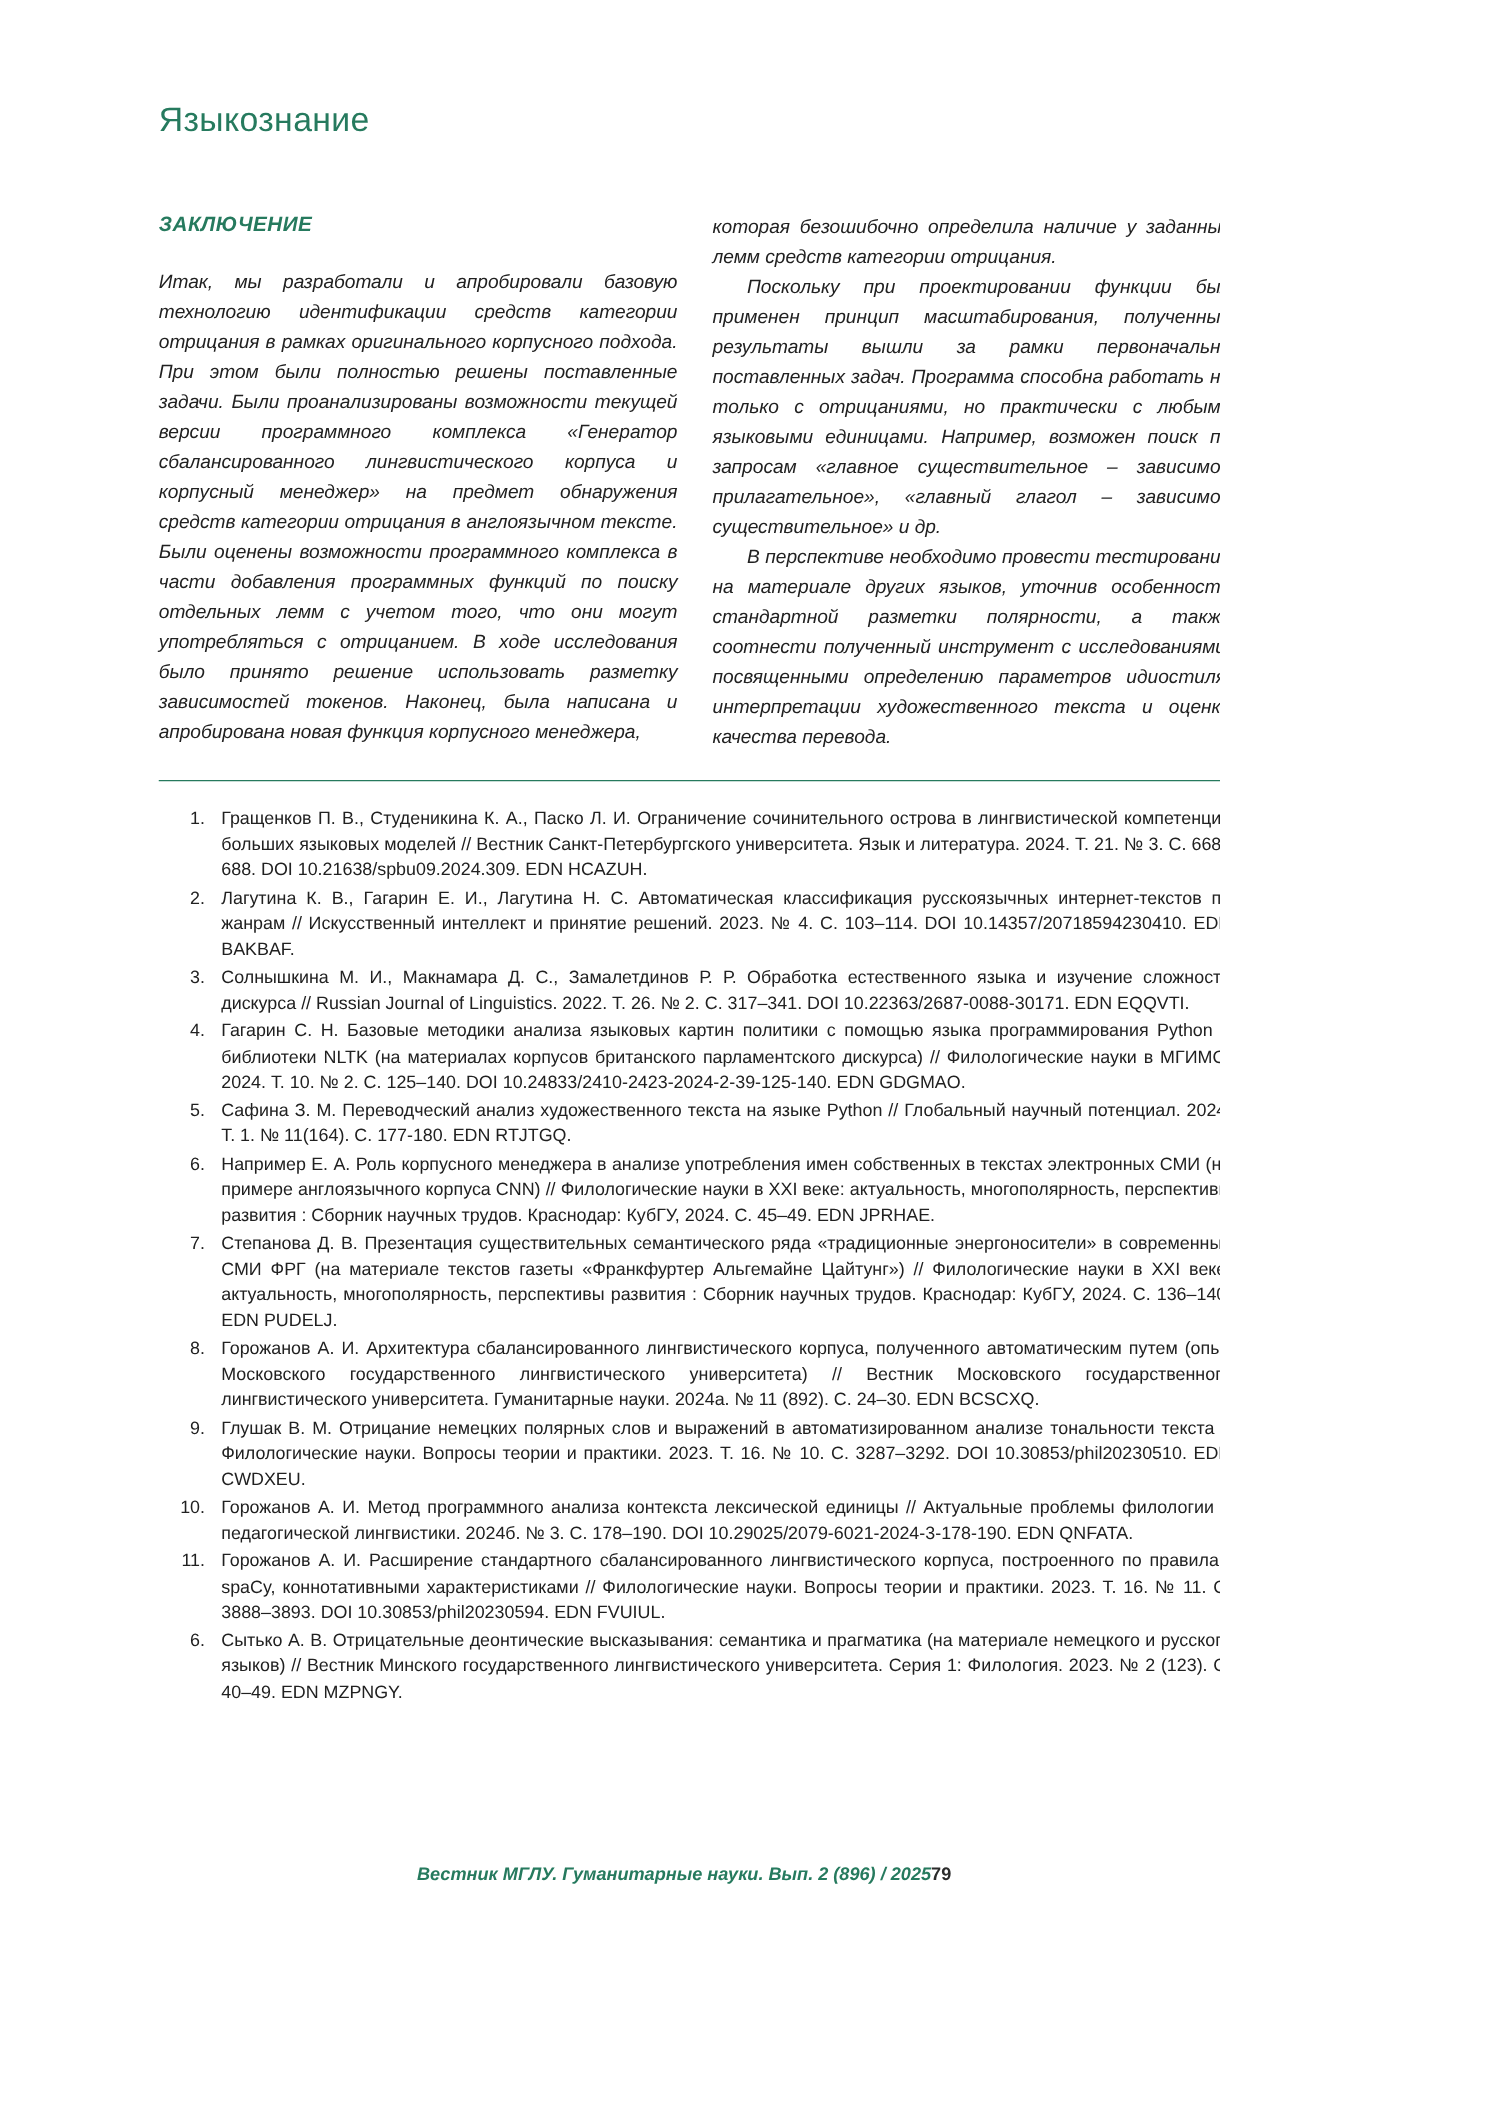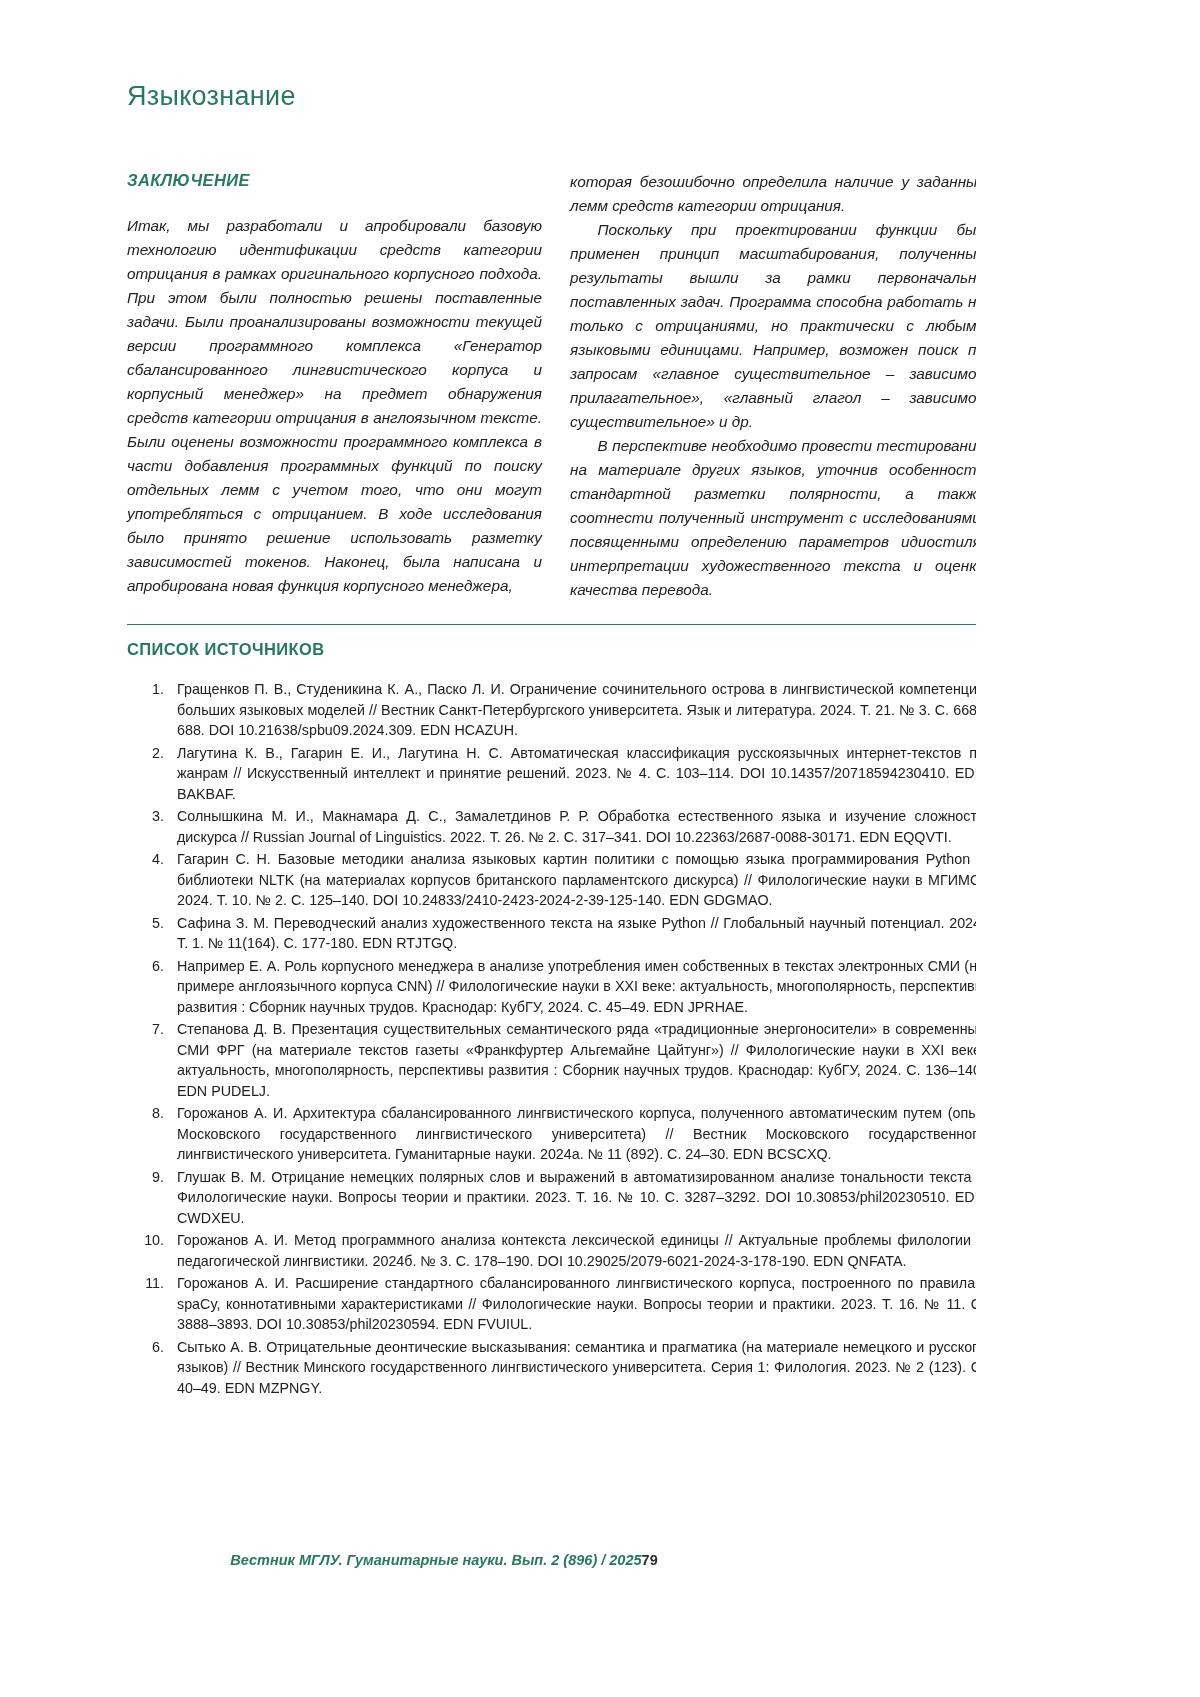--- a/index.html
+++ b/index.html
@@ -76,23 +76,23 @@
   }
   .ref-body {
     flex: 1 1 auto;
     min-width: 0;
     text-align: justify;
   }
   .footer {
     position: absolute;
     left: 127px;
     right: 215px;
-    top: 1552px;
+    top: 1492px;
     display: flex;
-    justify-content: center;
+    justify-content: flex-end;
     align-items: baseline;
   }
   .footer-journal {
     color: var(--accent);
     font-style: italic;
     font-weight: 700;
     font-size: 14.5px;
   }
   .footer-page {
     color: #2b2b2b;
@@ -121,21 +121,20 @@
           <p class="para">которая безошибочно определила наличие у заданных лемм средств категории отрицания.</p>
 
           <p class="para">Поскольку при проектировании функции был применен принцип масштабирования, полученные результаты вышли за рамки первоначально поставленных задач. Программа способна работать не только с отрицаниями, но практически с любыми языковыми единицами. Например, возможен поиск по запросам «главное существительное – зависимое прилагательное», «главный глагол – зависимое существительное» и др.</p>
 
           <p class="para">В перспективе необходимо провести тестирование на материале других языков, уточнив особенности стандартной разметки полярности, а также соотнести полученный инструмент с исследованиями, посвященными определению параметров идиостиля, интерпретации художественного текста и оценке качества перевода.</p>
         </div>
     </div>
 
     <div class="rule"></div>
 
-    <h2 class="heading sources-heading">СПИСОК ИСТОЧНИКОВ</h2>
 
     <div class="ref-list">
 
         <div class="ref-item">
           <span class="ref-num">1.</span>
           <span class="ref-body"><span class="ref-authors">Гращенков П. В., Студеникина К. А., Паско Л. И.</span> <span>Ограничение сочинительного острова в лингвистической компетенции больших языковых моделей // Вестник Санкт-Петербургского университета. Язык и литература. 2024. Т. 21. № 3. С. 668–688. DOI 10.21638/spbu09.2024.309. EDN HCAZUH.</span></span>
         </div>
 
         <div class="ref-item">
           <span class="ref-num">2.</span>

